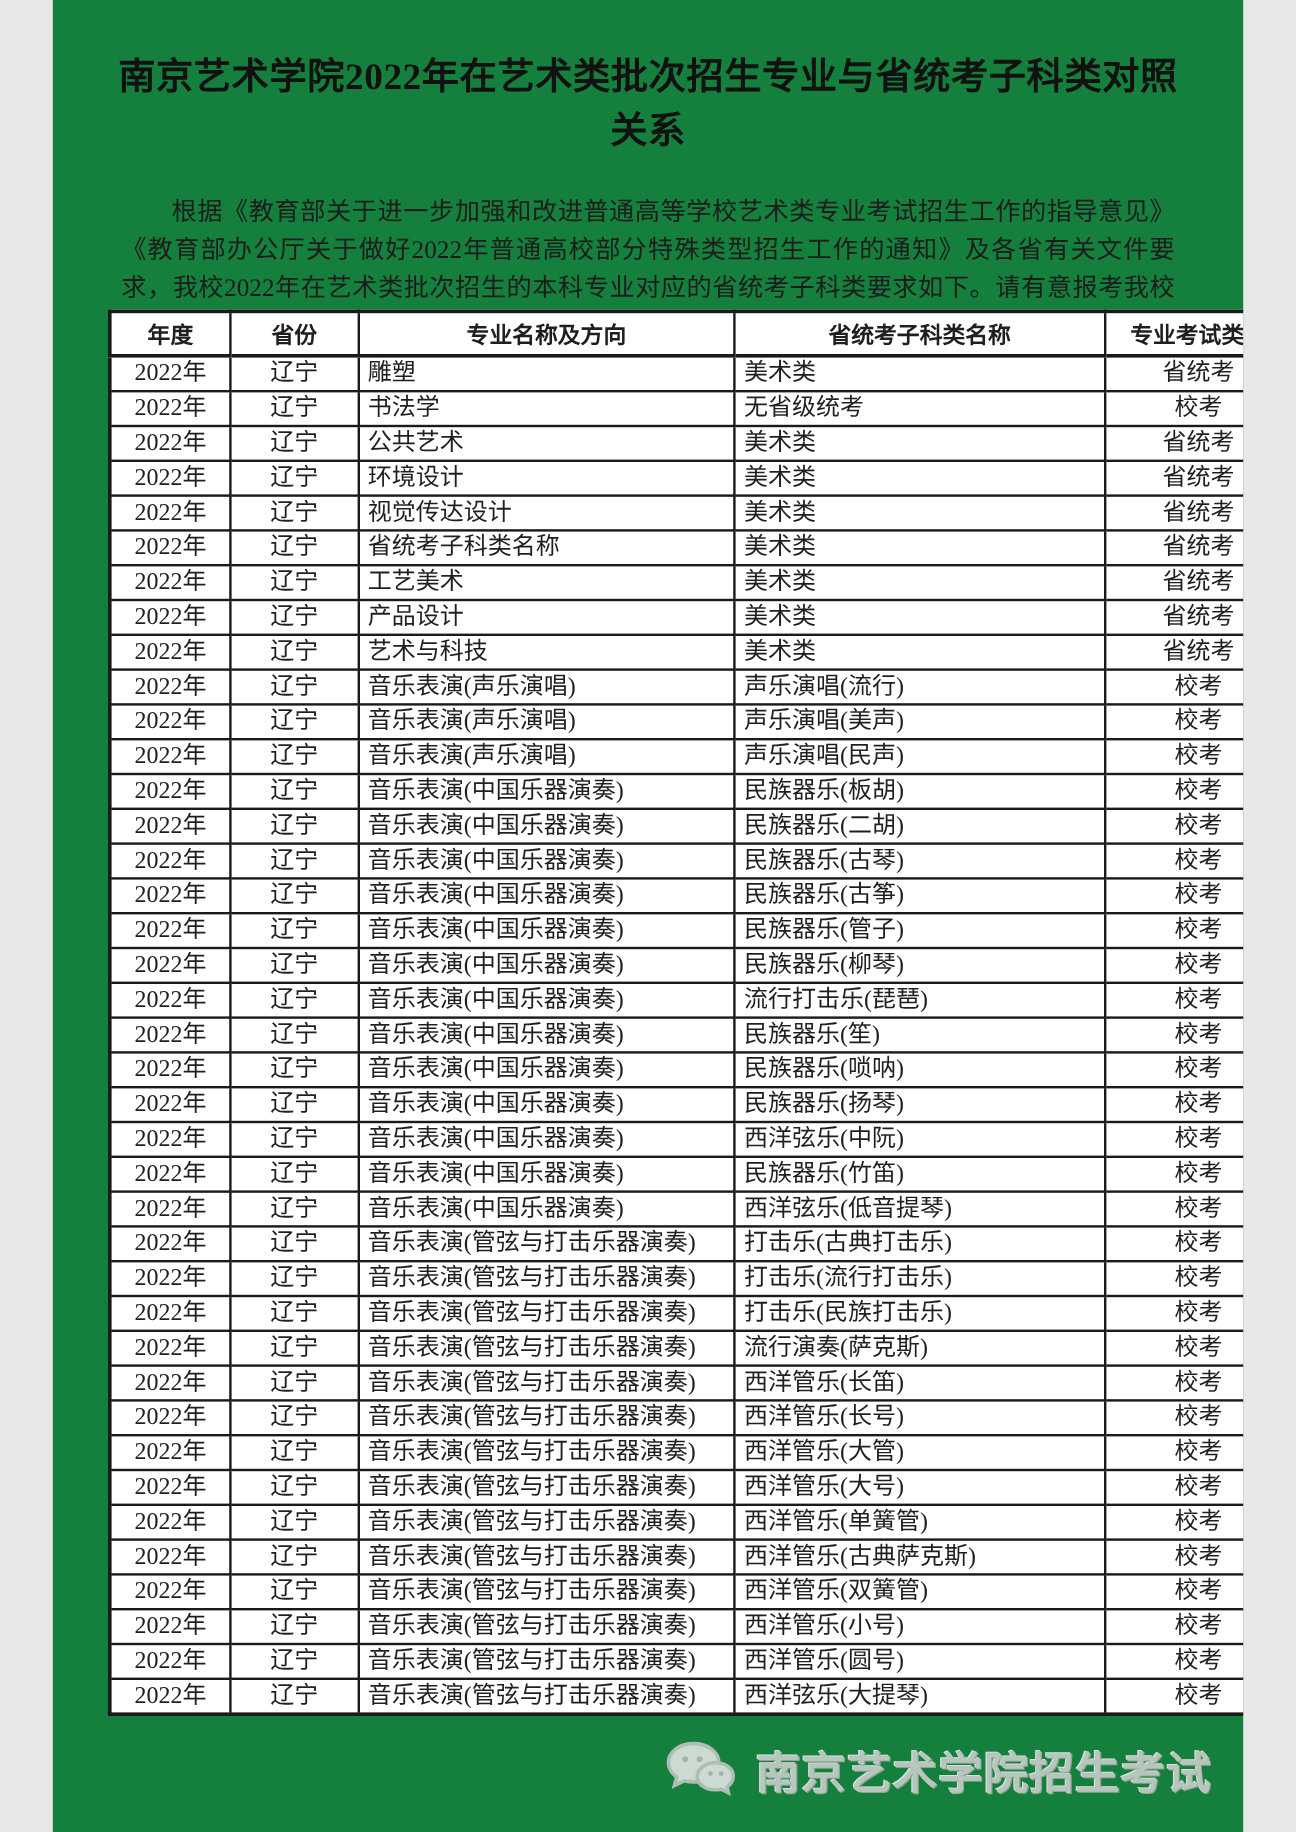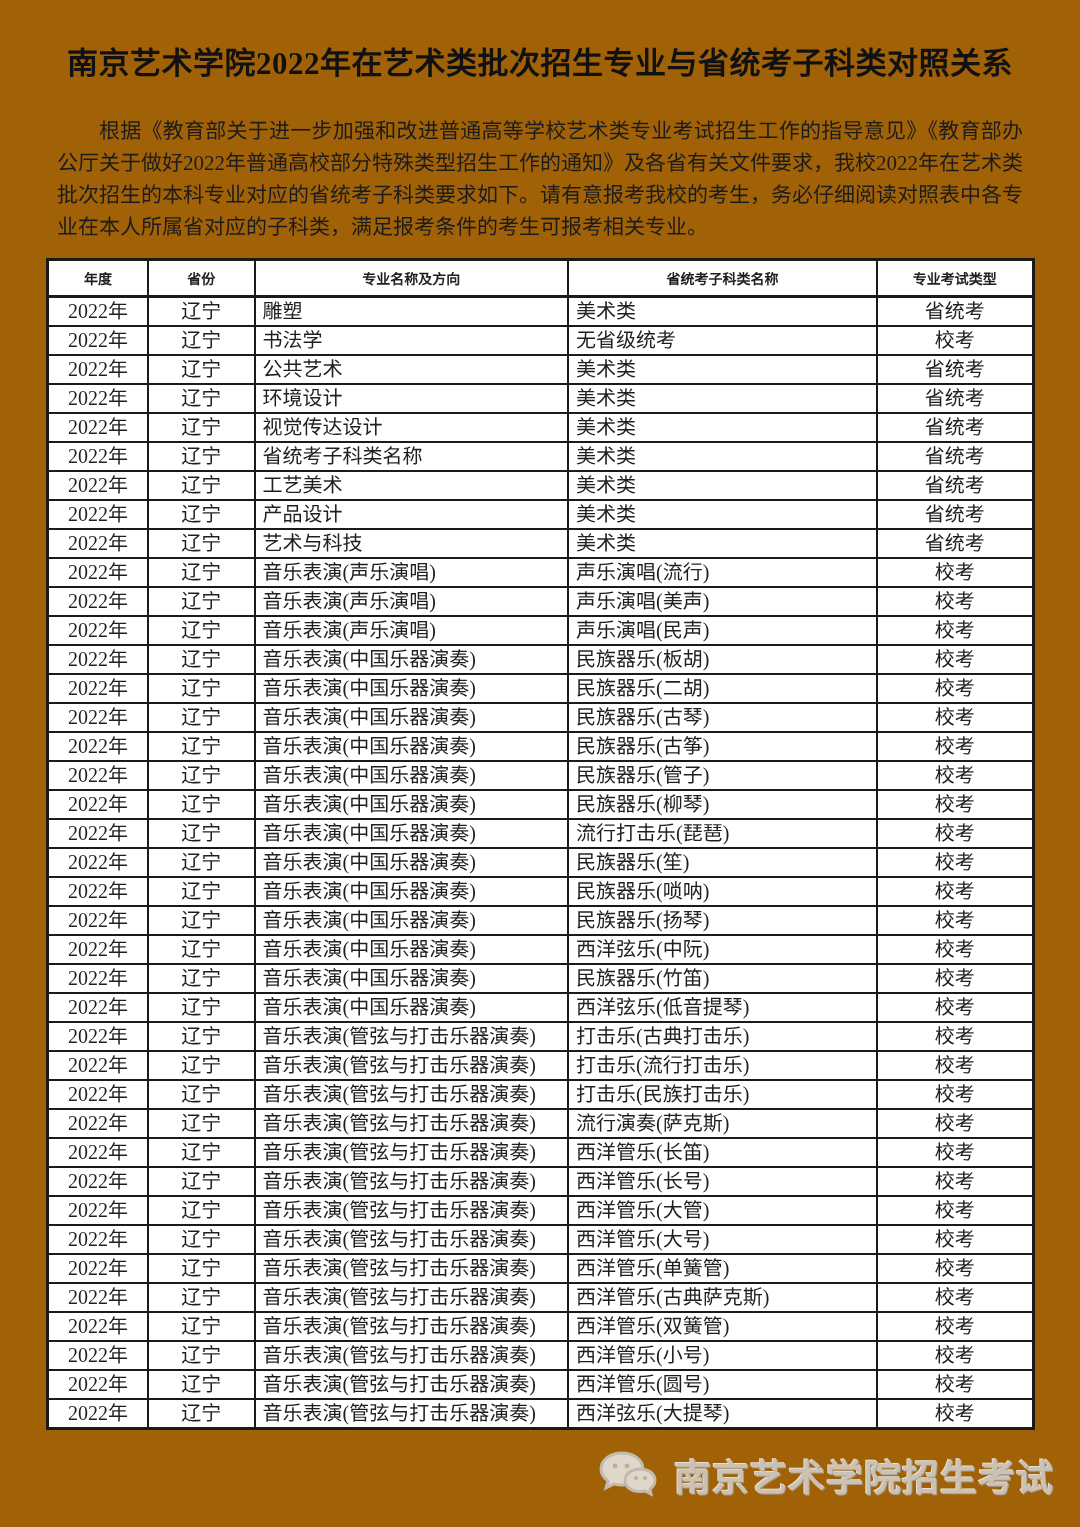--- a/index.html
+++ b/index.html
@@ -3,24 +3,24 @@
 <meta charset="utf-8">
 <style>
   html, body {
     margin: 0;
     padding: 0;
     background: #e8e8e8;
     font-family: "Liberation Serif", "DejaVu Serif", serif;
   }
   .page {
     position: relative;
-    width: 1080px;
+    width: 992px;
     height: 1527px;
     margin: 0 auto;
-    background: #a16207;
+    background: #15803d;
     color: #1c1c1c;
     overflow: hidden;
   }
   .doc-title {
     margin: 38px 40px 0 40px;
     text-align: center;
     font-size: 31px;
     font-weight: bold;
     letter-spacing: 0.5px;
     color: #111;
@@ -46,21 +46,21 @@
   table.mapping th, table.mapping td {
     border: 2px solid #1a1a1a;
     padding: 0 6px;
     overflow: hidden;
     white-space: nowrap;
     font-size: 20px;
     color: #1f1f1f;
   }
   table.mapping th {
     height: 34px;
-    font-size: 14px;
+    font-size: 19px;
     font-weight: bold;
     text-align: center;
     border-bottom: 3px solid #1a1a1a;
   }
   table.mapping td { height: 27px; line-height: 27px; }
   
   table.mapping td:nth-child(1),
   table.mapping td:nth-child(2),
   table.mapping td:nth-child(5) { text-align: center; }
   table.mapping td:nth-child(3),

